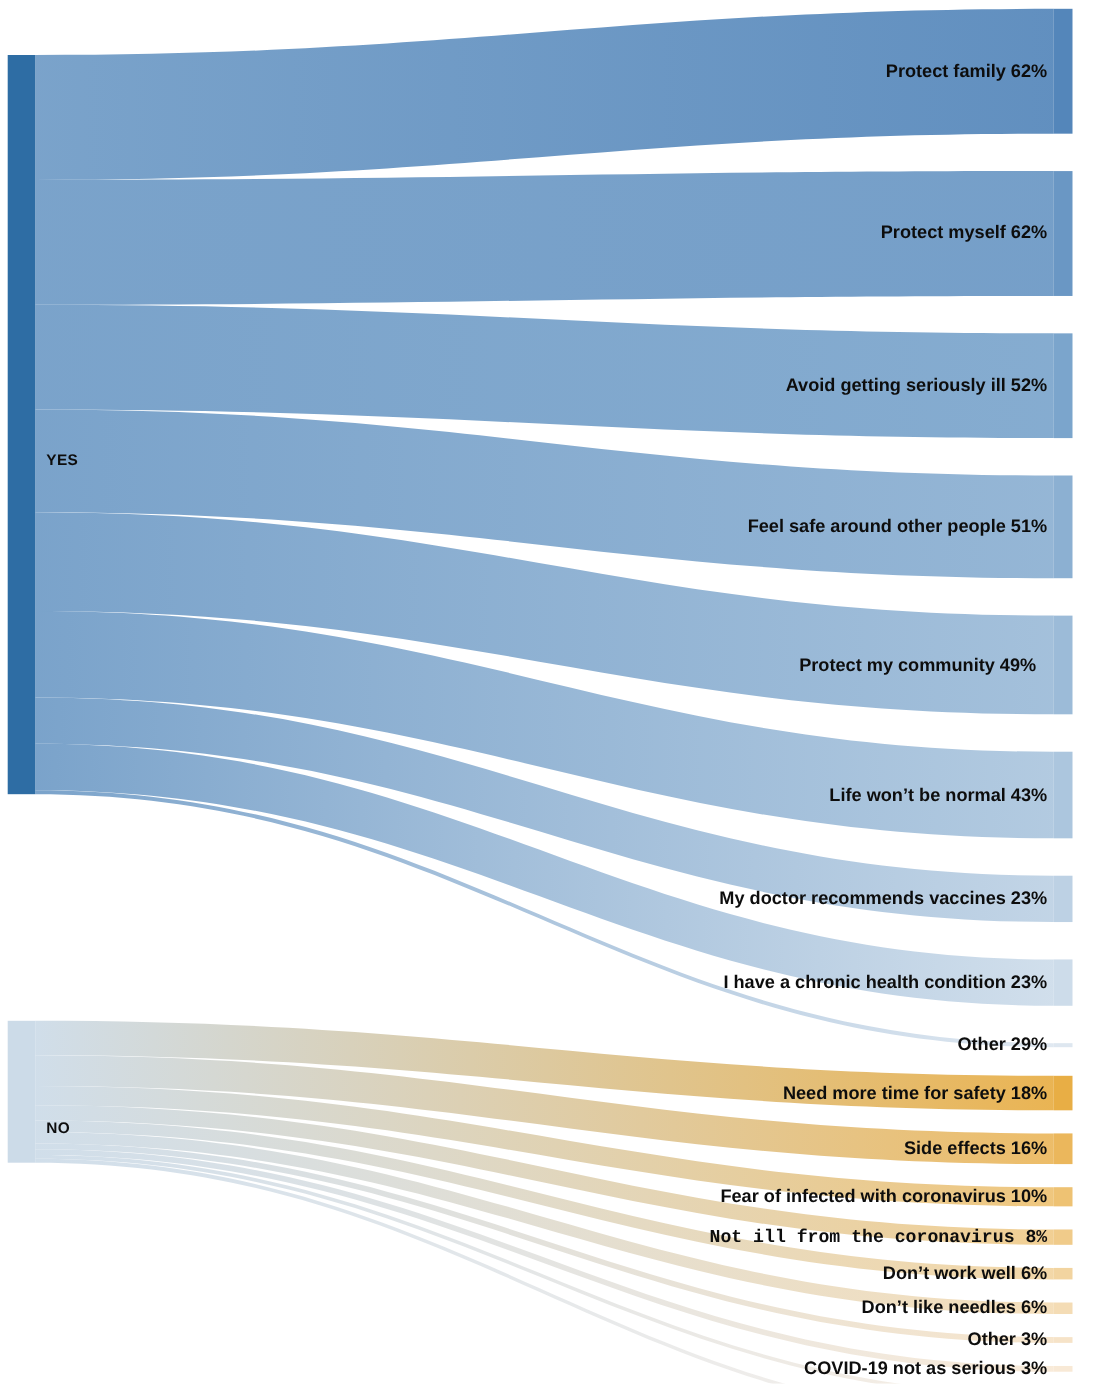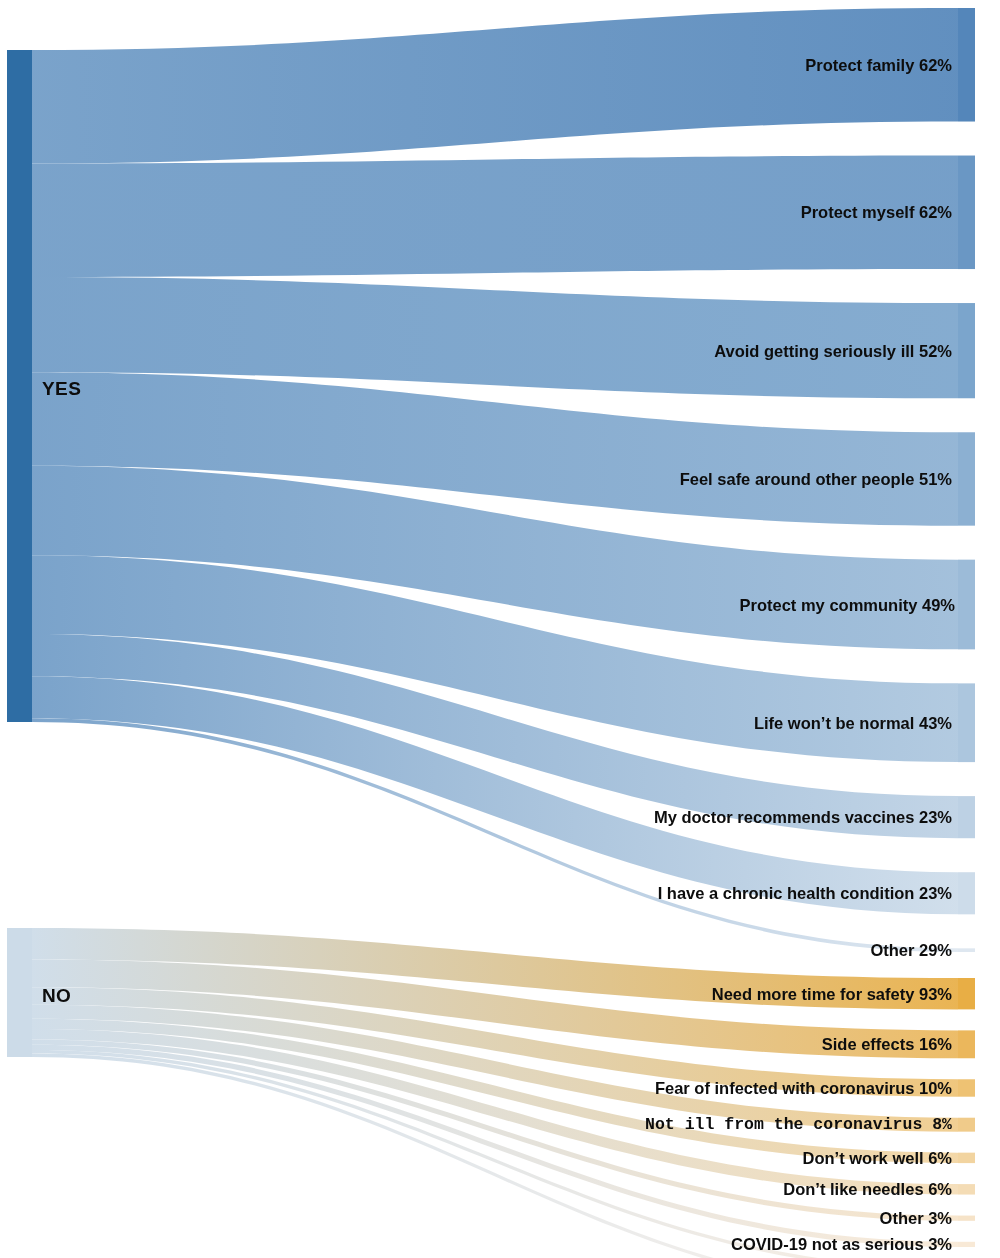--- a/index.html
+++ b/index.html
@@ -10,21 +10,21 @@
   svg#sankey{position:absolute;left:0;top:0;width:1000px;height:1258px;display:block;}
   .node-label{
     position:absolute;
     font-family:"Liberation Sans","DejaVu Sans",sans-serif;
     font-weight:bold;
     color:#0d0d0d;
     white-space:nowrap;
     line-height:1;
     pointer-events:none;
   }
-  .src-label{font-size:19px;letter-spacing:.4px;}
+  .src-label{font-size:14px;letter-spacing:.4px;margin-top:32px;}
   .tgt-label{font-size:16.5px;text-align:right;transform:translateY(-50%);}
 </style>
 </head>
 <body>
 
 <div id="stage">
   <svg id="sankey" viewBox="0 0 1000 1258" preserveAspectRatio="none">
     <defs id="grad-defs">
         <linearGradient id="lg0" x1="0" x2="1" y1="0" y2="0">
           <stop offset="0%" stop-color="#6f9bc6"></stop>
@@ -148,26 +148,26 @@
         <rect x="958" y="1292.5135135135135" width="17" height="3.4864864864864558" fill="#fbf2e9"></rect>
       </g>
   </svg>
   <div id="labels-layer">
       <div class="node-label src-label" style="left: 42px; top: 379px;">YES</div>
       <div class="node-label src-label" style="left: 42px; top: 985.5px;">NO</div>
       <div class="node-label tgt-label" style="right: 48px; top: 64.7629px; margin-left: 12px;">Protect family 62%</div>
       <div class="node-label tgt-label" style="right: 48px; top: 212.289px;">Protect myself 62%</div>
       <div class="node-label tgt-label" style="right: 48px; top: 350.659px;">Avoid getting seriously ill 52%</div>
       <div class="node-label tgt-label" style="right: 48px; top: 478.959px;">Feel safe around other people 51%</div>
-      <div class="node-label tgt-label" style="right: 45px; top: 604.512px;">Protect my community 49%</div>
+      <div class="node-label tgt-label" style="right: 58px; top: 604.512px;">Protect my community 49%</div>
       <div class="node-label tgt-label" style="right: 48px; top: 722.741px;">Life won’t be normal 43%</div>
       <div class="node-label tgt-label" style="right: 48px; top: 817.166px;">My doctor recommends vaccines 23%</div>
       <div class="node-label tgt-label" style="right: 48px; top: 893.281px;">I have a chronic health condition 23%</div>
       <div class="node-label tgt-label" style="right: 48px; top: 950.169px;">Other 29%</div>
-      <div class="node-label tgt-label" style="right: 48px; top: 993.689px;">Need more time for safety 93%</div>
+      <div class="node-label tgt-label" style="right: 48px; top: 993.689px;">Need more time for safety 18%</div>
       <div class="node-label tgt-label" style="right: 48px; top: 1044.32px;">Side effects 16%</div>
       <div class="node-label tgt-label" style="right: 48px; top: 1087.99px;">Fear of infected with coronavirus 10%</div>
       <div class="node-label tgt-label" style="right: 48px; top: 1124.68px; font-family: Liberation Mono, monospace;">Not ill from the coronavirus 8%</div>
       <div class="node-label tgt-label" style="right: 48px; top: 1157.88px;">Don’t work well 6%</div>
       <div class="node-label tgt-label" style="right: 48px; top: 1189.34px; margin-left: 44px;">Don’t like needles 6%</div>
       <div class="node-label tgt-label" style="right: 48px; top: 1218.18px; padding-left: 29px;">Other 3%</div>
       <div class="node-label tgt-label" style="right: 48px; top: 1244.41px;">COVID-19 not as serious 3%</div>
     </div>
 </div>
 

